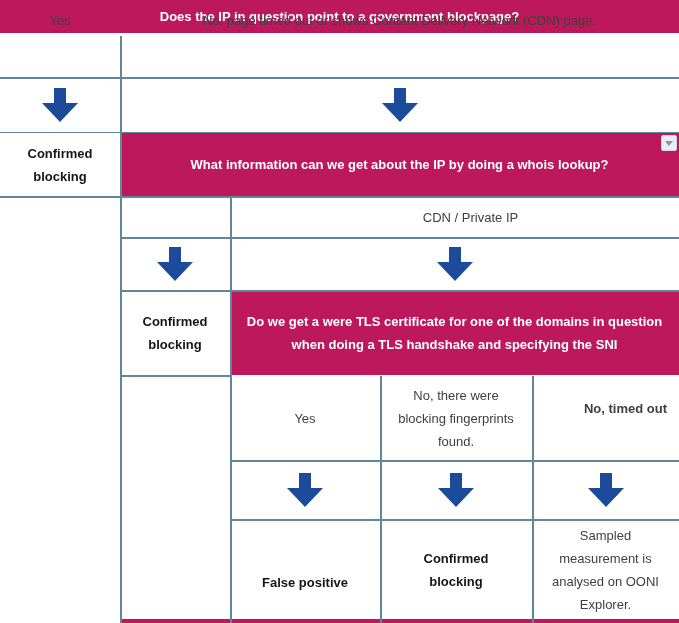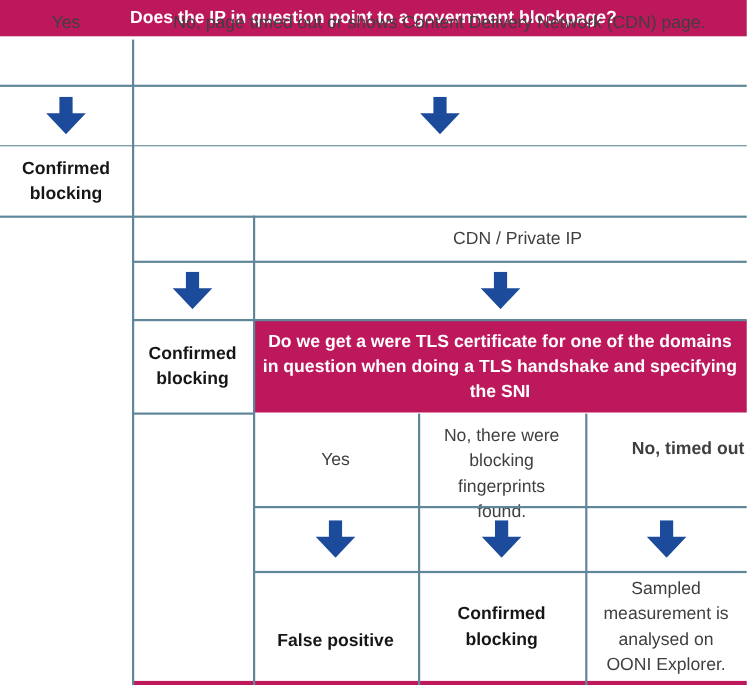--- a/index.html
+++ b/index.html
@@ -2,21 +2,21 @@
 <html><head>
 <meta charset="utf-8">
 <style>
   html,body{margin:0;padding:0;background:#fff;}
   .canvas{
     position:relative;width:679px;height:623px;background:#ffffff;
     font-family:"Liberation Sans",sans-serif;overflow:hidden;
   }
   .cell{
     position:absolute;display:flex;align-items:center;justify-content:center;
-    text-align:center;color:#3f3f3f;font-size:16px;line-height:23px;
+    text-align:center;color:#3f3f3f;font-size:13px;line-height:23px;
     box-sizing:border-box;
   }
   .dark{background:#be185d;color:#ffffff;font-weight:bold;}
   .bold{font-weight:bold;color:#161616;}
   .hline,.vline{position:absolute;background:#5f8799;}
   .hline{height:1.5px;}
   .vline{width:1.5px;}
   .arrowbox{position:absolute;display:flex;align-items:center;justify-content:center;}
   .arrowbox svg{display:block;}
   .dd-btn{
@@ -47,39 +47,45 @@
       <path d="M12 0 h12 v15 h12 L18 34 L0 15 h12 z" fill="#1c4b9c"></path>
     </svg>
   </div>
   <div class="arrowbox" style="left:120px;top:78px;width:559px;height:54px;">
     <svg width="38" height="34" viewBox="0 0 36 34">
       <path d="M12 0 h12 v15 h12 L18 34 L0 15 h12 z" fill="#1c4b9c"></path>
     </svg>
   </div>
 
   <div class="cell bold" style="left:0;top:133px;width:120px;height:63px;padding:0 14px;">Confirmed blocking</div>
+  <div class="cell dark" style="left:120px;top:133px;width:559px;height:63px;">
+    <span>What information can we get about the IP by doing a whois lookup?</span>
+    <span class="dd-btn">
+      <span class="dd-tri"></span>
+    </span>
+  </div>
 
   <div class="cell" style="left:246px;top:197px;width:449px;height:40px;">CDN / Private IP</div>
 
   <div class="arrowbox" style="left:120px;top:238px;width:110px;height:52px;">
     <svg width="38" height="34" viewBox="0 0 36 34">
       <path d="M12 0 h12 v15 h12 L18 34 L0 15 h12 z" fill="#1c4b9c"></path>
     </svg>
   </div>
   <div class="arrowbox" style="left:230px;top:238px;width:449px;height:52px;">
     <svg width="38" height="34" viewBox="0 0 36 34">
       <path d="M12 0 h12 v15 h12 L18 34 L0 15 h12 z" fill="#1c4b9c"></path>
     </svg>
   </div>
 
   <div class="cell bold" style="left:120px;top:291px;width:110px;height:84px;padding:0 12px;">Confirmed blocking</div>
   <div class="cell dark pad-tls" style="left:230px;top:291px;width:449px;height:84px;">Do we get a were TLS certificate for one of the domains in question when doing a TLS handshake and specifying the SNI</div>
 
   <div class="cell" style="left:230px;top:376px;width:150px;height:84px;">Yes</div>
-  <div class="cell pad-fp" style="left:380px;top:376px;width:152px;height:84px;margin-top:13px;">No, there were blocking fingerprints found.</div>
+  <div class="cell pad-fp" style="left:380px;top:376px;width:152px;height:84px;">No, there were blocking fingerprints found.</div>
   <div class="cell" style="left:552px;top:376px;width:147px;height:65px;font-weight:bold;">No, timed out</div>
 
   <div class="arrowbox" style="left:230px;top:461px;width:150px;height:58px;">
     <svg width="38" height="34" viewBox="0 0 36 34">
       <path d="M12 0 h12 v15 h12 L18 34 L0 15 h12 z" fill="#1c4b9c"></path>
     </svg>
   </div>
   <div class="arrowbox" style="left:380px;top:461px;width:152px;height:58px;">
     <svg width="38" height="34" viewBox="0 0 36 34">
       <path d="M12 0 h12 v15 h12 L18 34 L0 15 h12 z" fill="#1c4b9c"></path>

